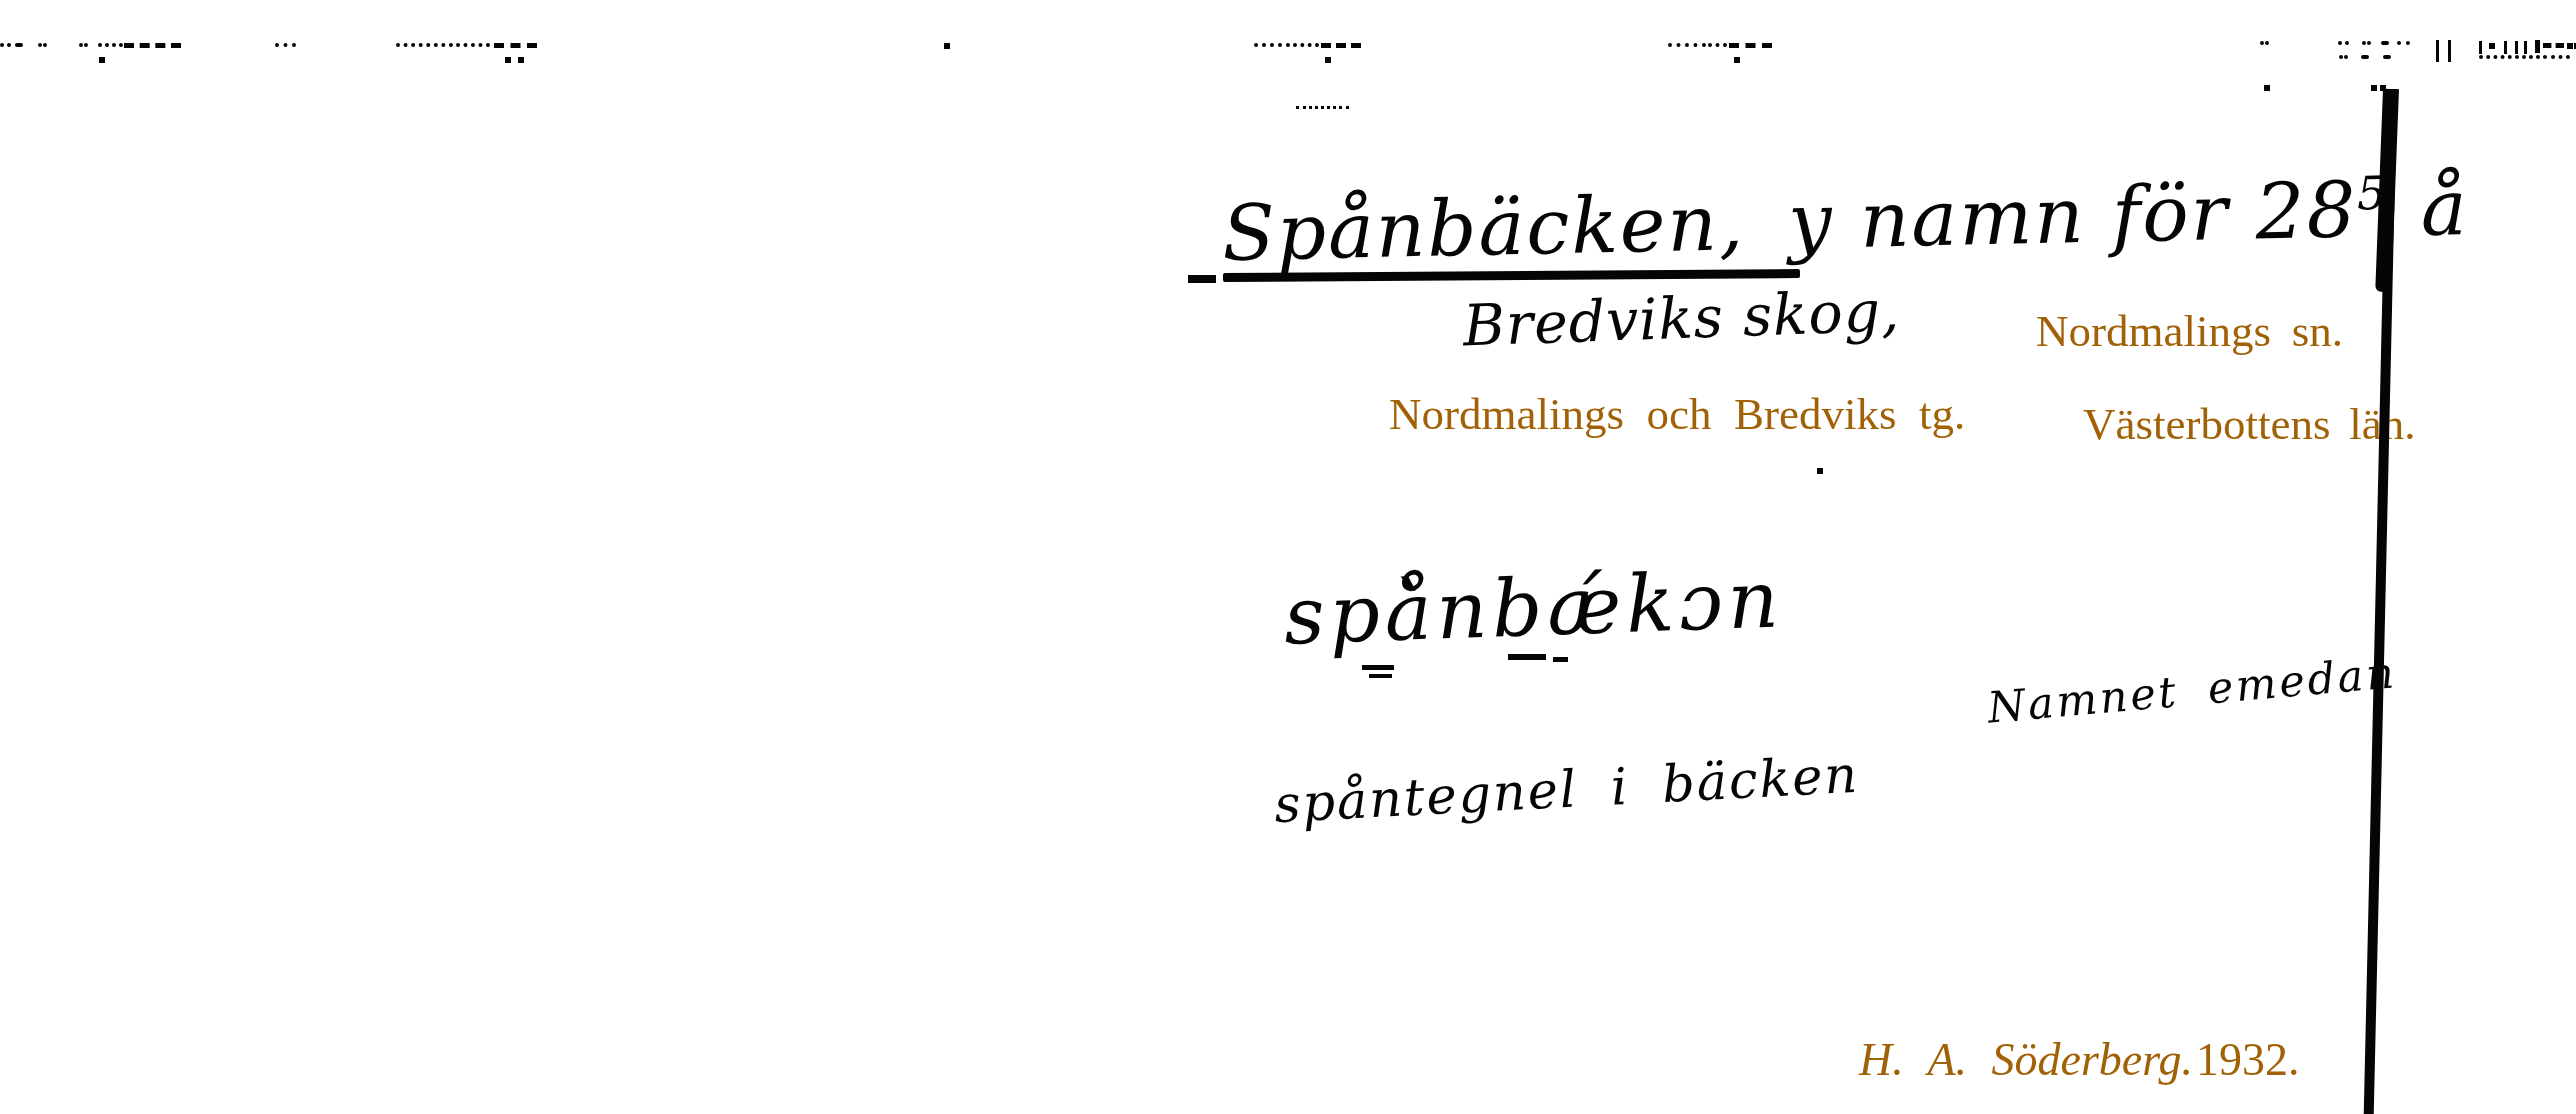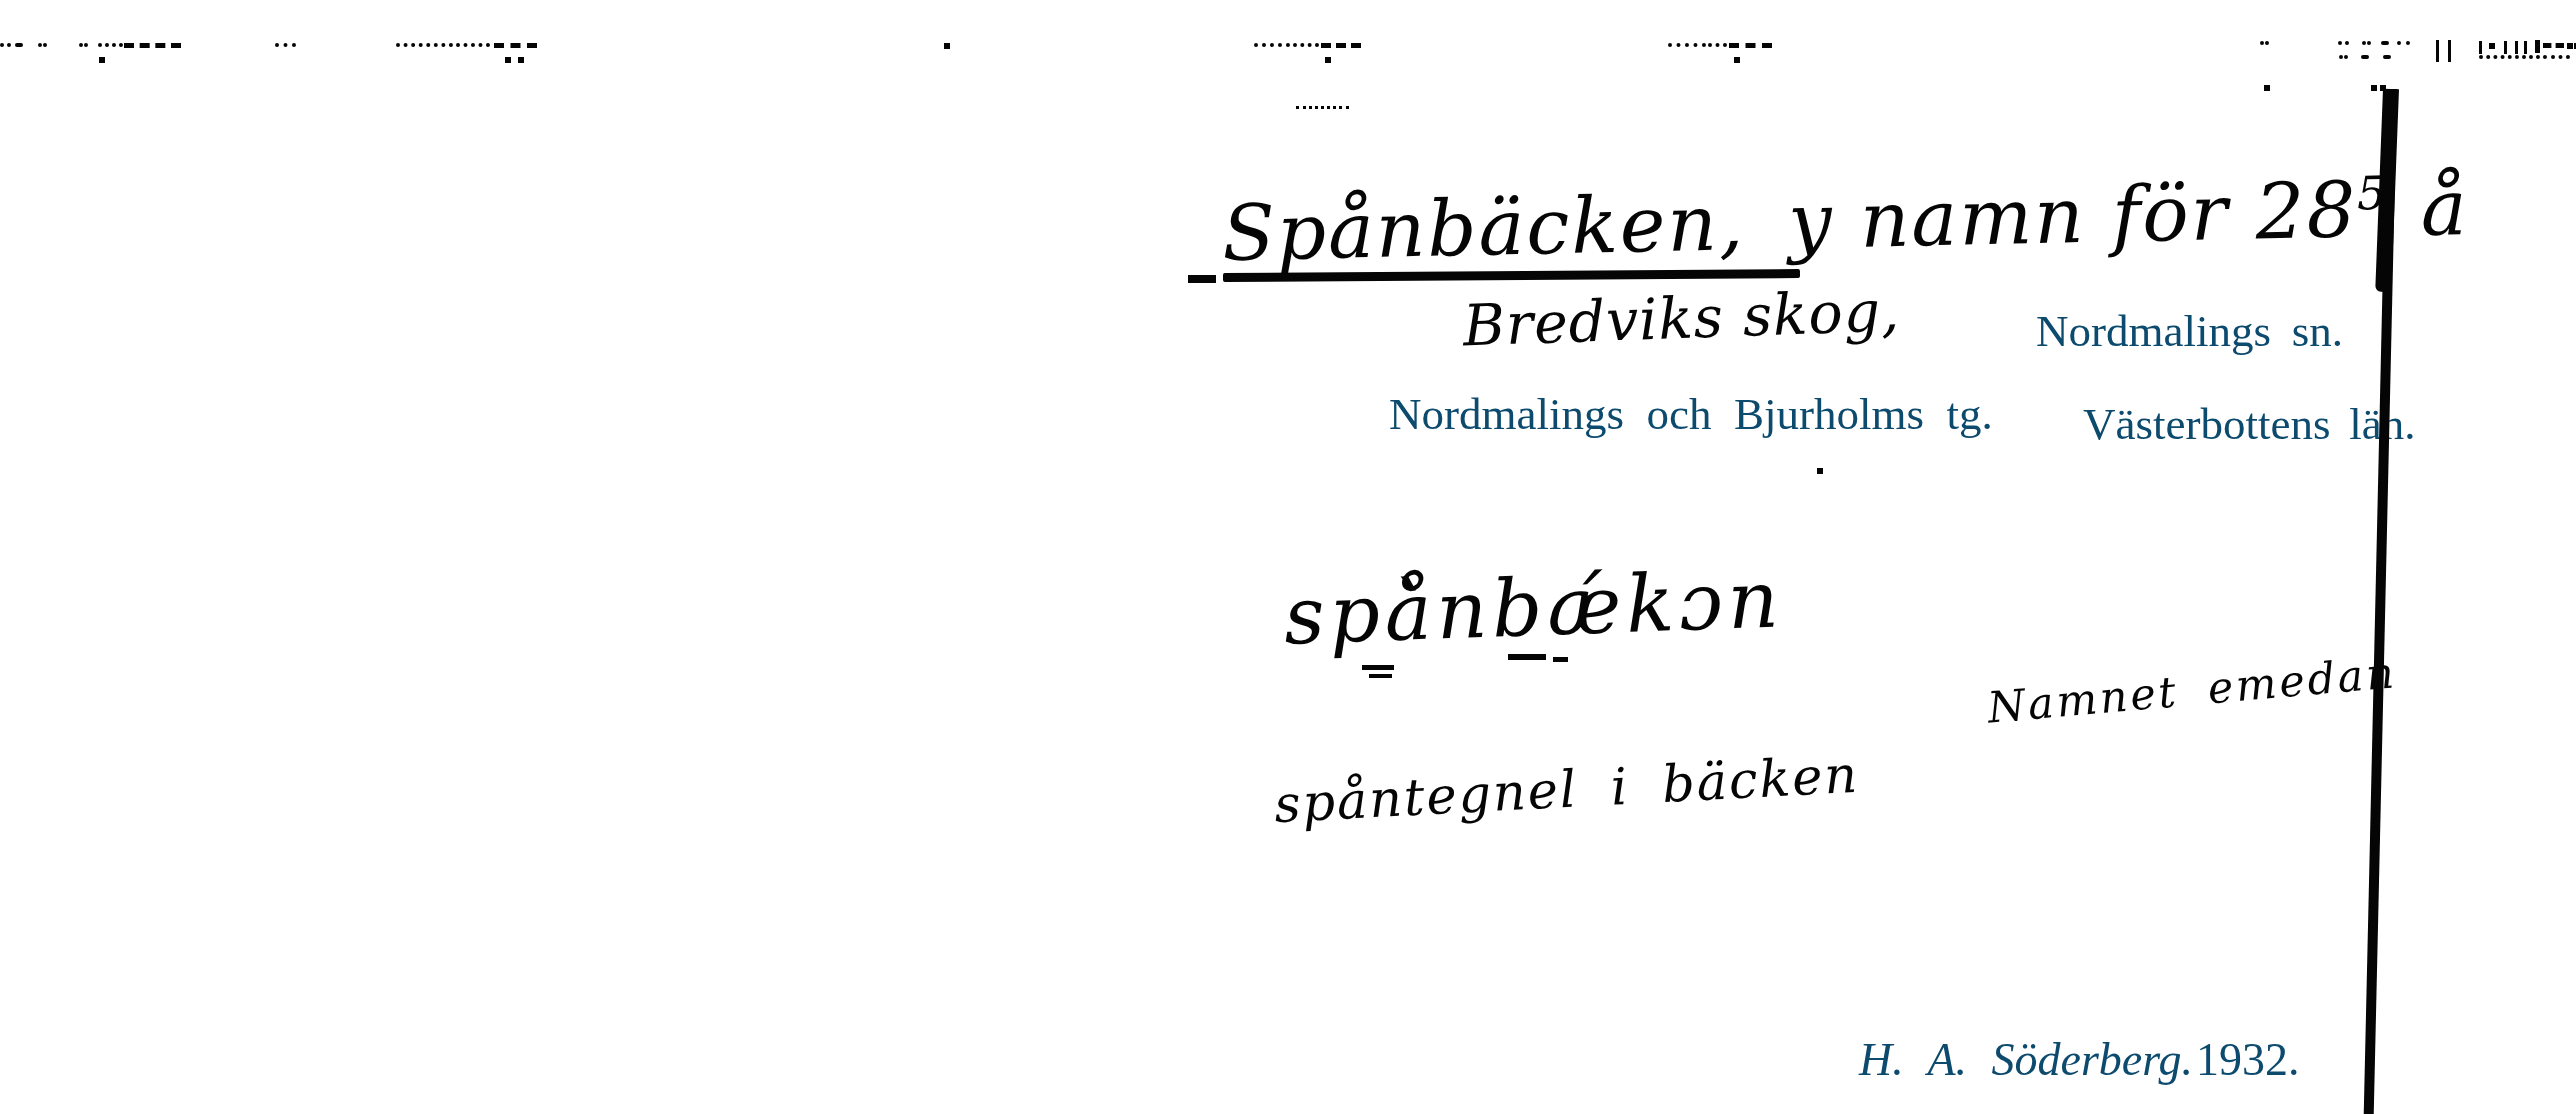--- a/index.html
+++ b/index.html
@@ -16,21 +16,21 @@
     font-family:"DejaVu Serif", serif;
     font-style:italic;
     white-space:nowrap;
     position:absolute;
     color:#050505;
   }
   .print{
     font-family:"Liberation Serif", serif;
     white-space:nowrap;
     position:absolute;
-    color:#0c4a6e;
+    color:#a16207;
   }
   
   .heading{
     left:1222px;top:179px;
     font-size:77px;line-height:1.1;
     letter-spacing:1.9px;
     transform:rotate(-1.2deg);
   }
   .heading .gap1{margin-left:43px;}
   .heading .gap2{margin-left:32px;}
@@ -160,21 +160,21 @@
 
   <div class="hw heading">
     <span>Spånbäcken</span><span>,</span><span class="gap1">y namn för 28</span><span class="sup">5</span><span class="gap2">å</span>
   </div>
   <div class="underline-dash"></div>
   <div class="underline-main"></div>
 
   <div class="hw estate">Bredviks skog,</div>
   <div class="print parish">Nordmalings sn.</div>
 
-  <div class="print district">Nordmalings och Bjurholms tg.</div>
+  <div class="print district">Nordmalings och Bredviks tg.</div>
   <div class="print county">Västerbottens län.</div>
 
   <div class="hw phonetic">spå̀nbǽkɔn</div>
   <i class="ph-u1"></i>
   <i class="ph-u2"></i>
   <i class="ph-u3"></i>
   <i class="ph-u4"></i>
 
   <div class="hw margin-note">Namnet emedan</div>
   <div class="hw dialect-note">spåntegnel i bäcken</div>

